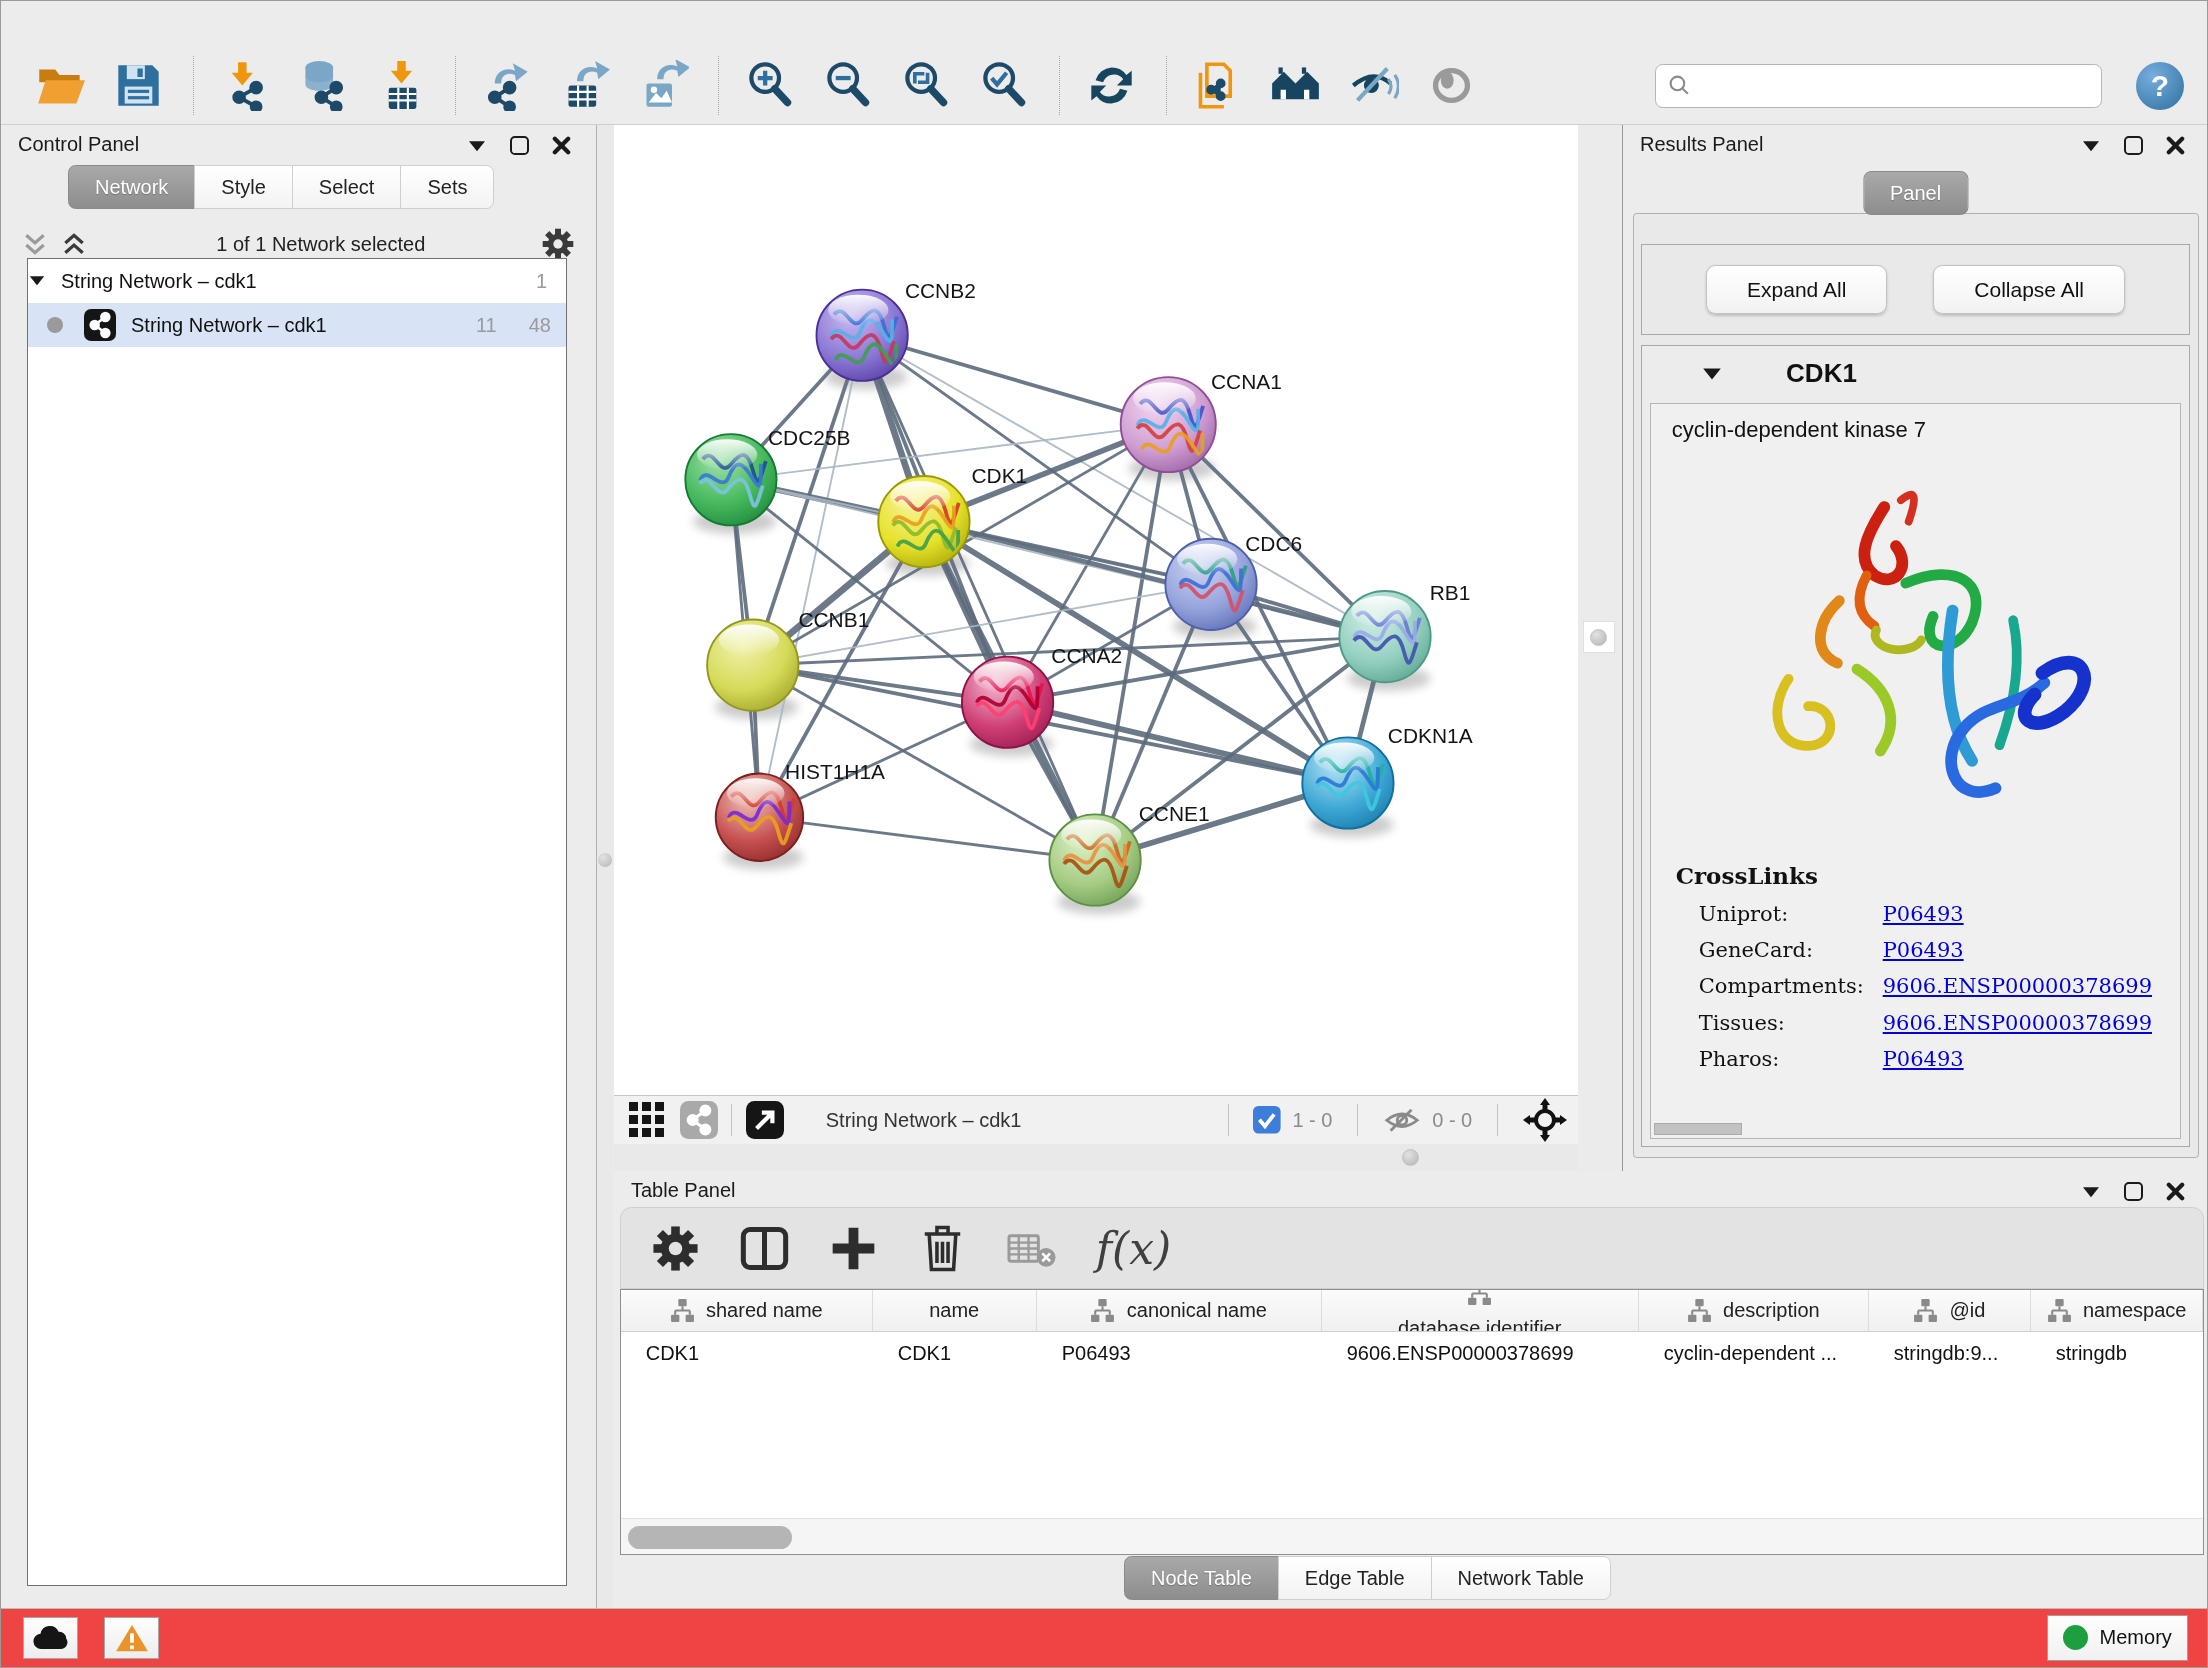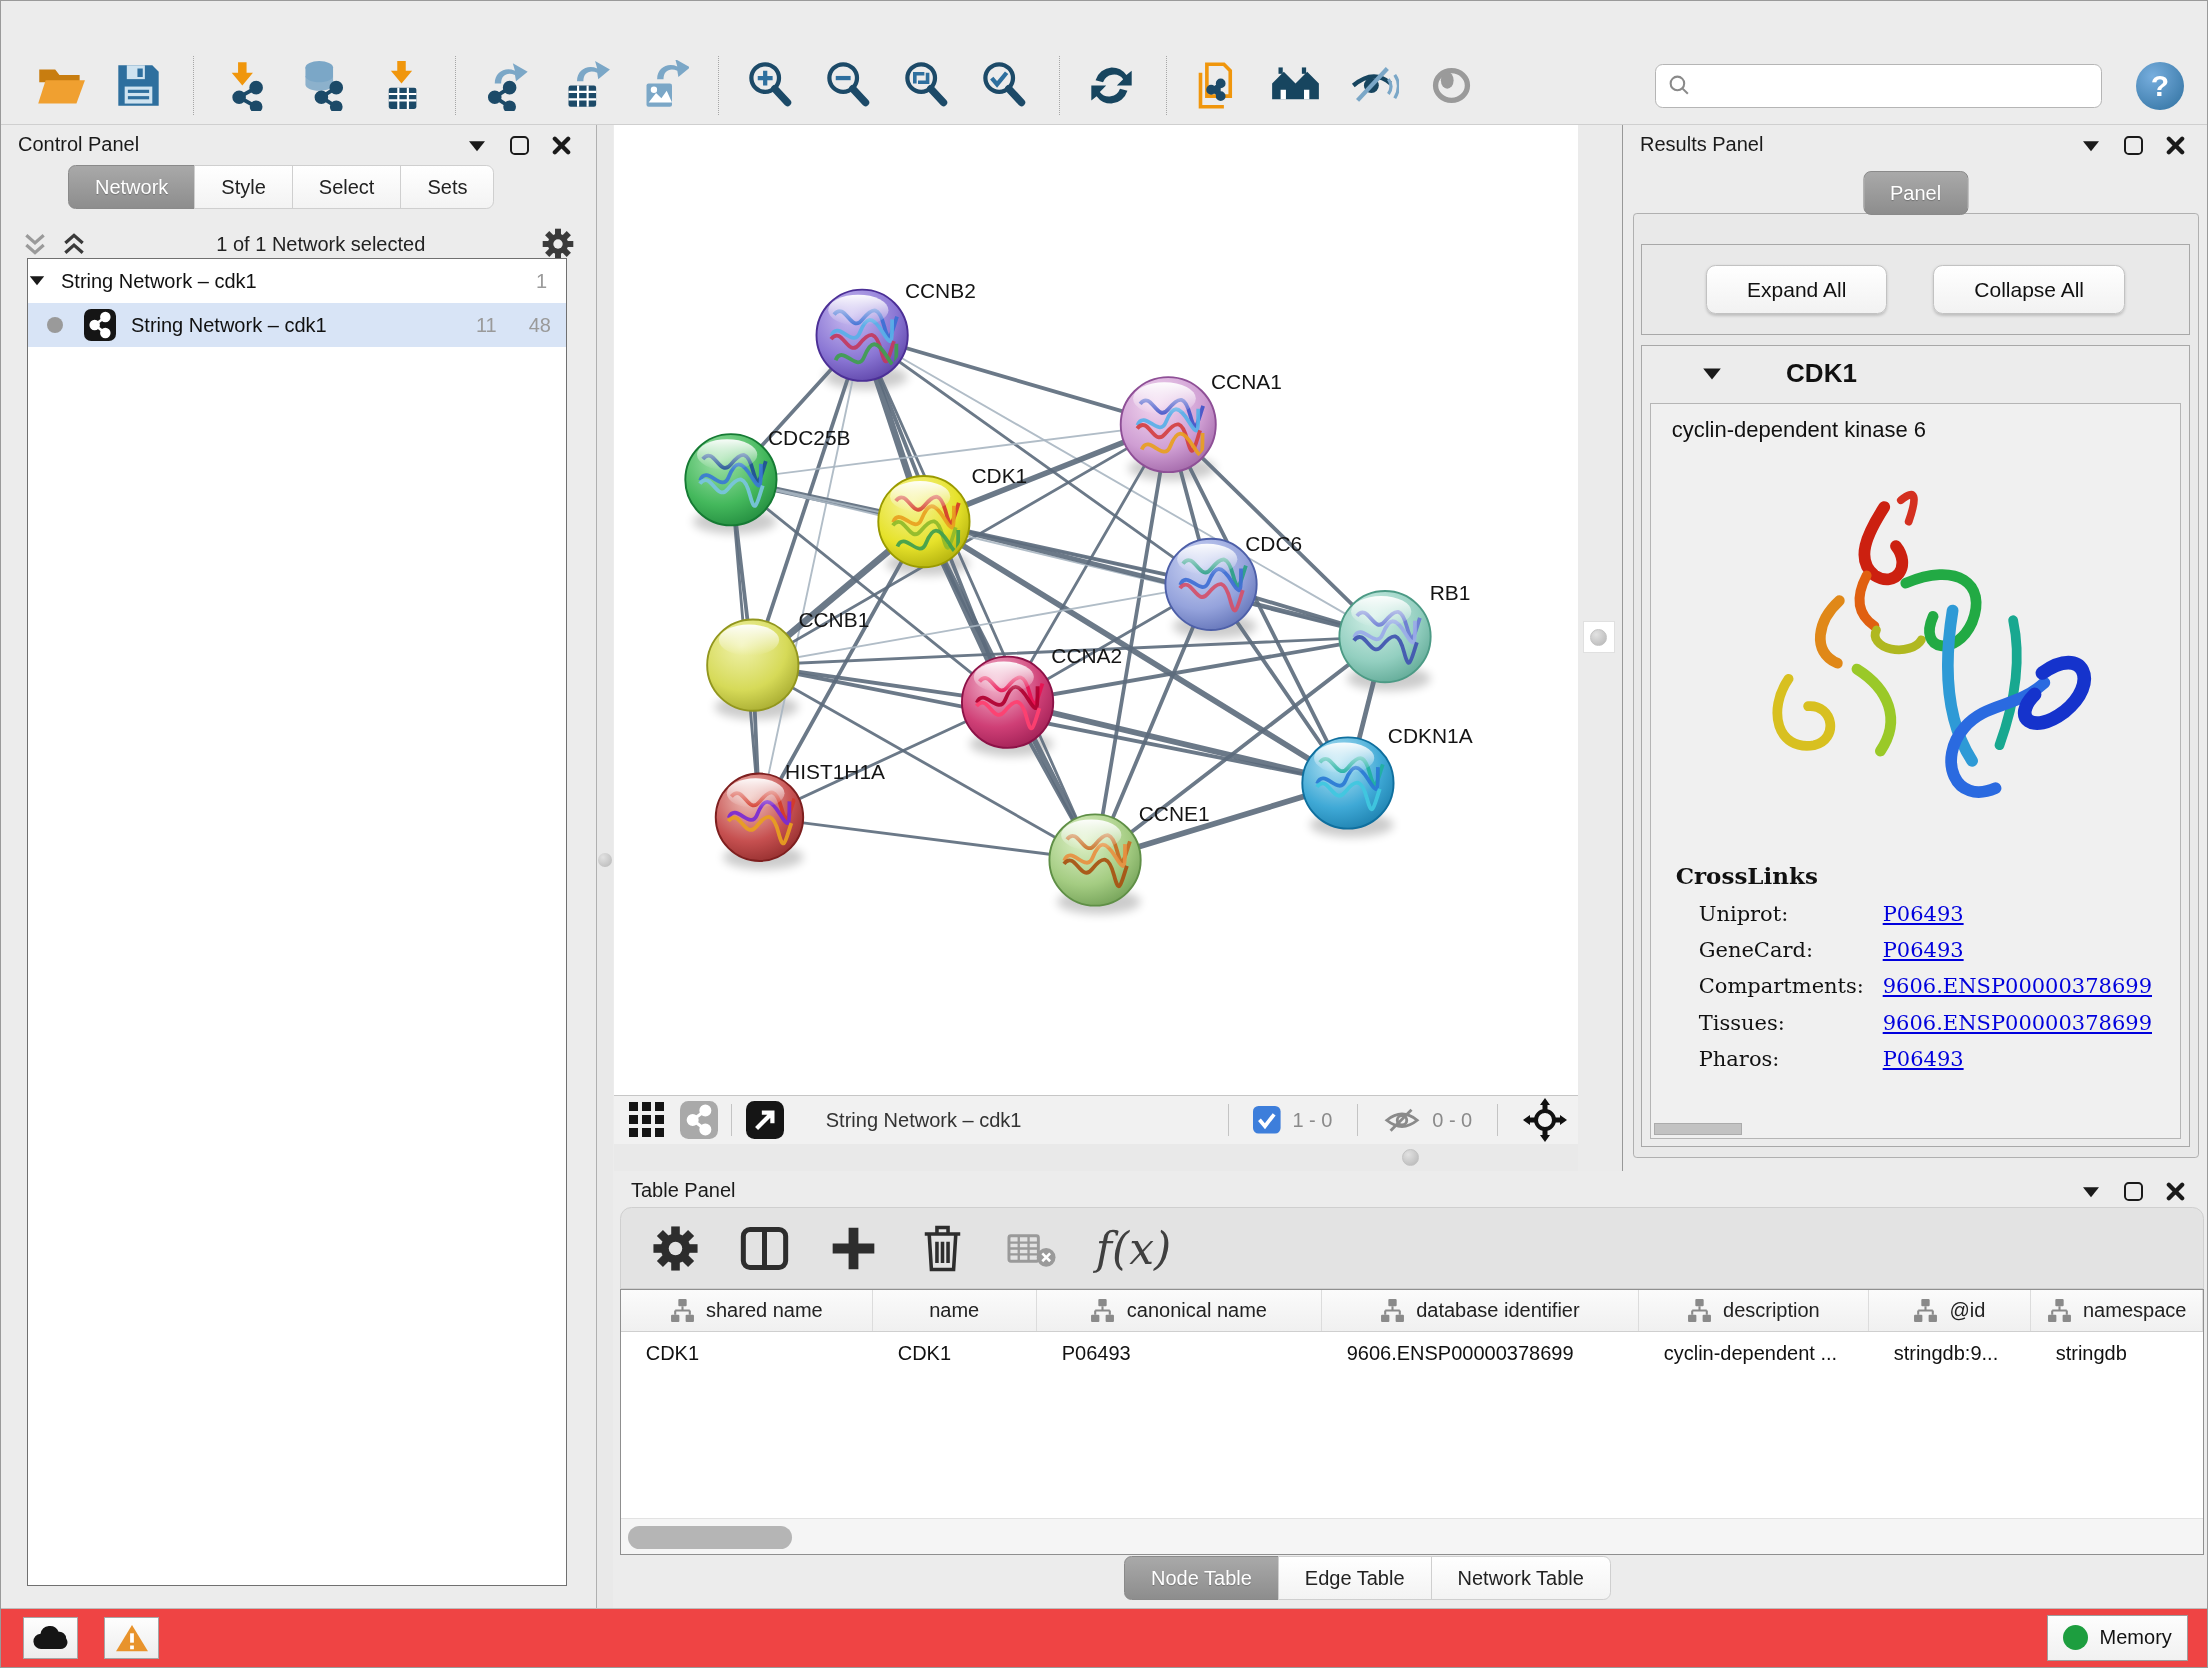--- a/index.html
+++ b/index.html
@@ -728,21 +728,21 @@
       <div class="rp-protein">
         <div class="rp-phead">
           <span class="wc">
               <svg width="22" height="16" viewBox="0 0 20 14">
                 <path d="M2 2h16l-8 10z" fill="#1a1a1a"></path>
               </svg>
             </span>
           <span class="rp-name">CDK1</span>
         </div>
         <div class="rp-inner">
-          <div class="rp-desc">cyclin-dependent kinase 6</div>
+          <div class="rp-desc">cyclin-dependent kinase 7</div>
           <svg class="structure" width="399" height="371" viewBox="0 0 400 380" fill="none" stroke-linecap="round">
             <path d="M185 35q22-18 8 22" stroke="#d43020" stroke-width="8"></path>
             <path d="M168 42C150 70 138 96 158 112 180 126 196 102 180 82" stroke="#cc2010" stroke-width="12"></path>
             <path d="M122 138C100 158 93 190 120 202" stroke="#e08818" stroke-width="11"></path>
             <path d="M150 112q-18 34 8 52" stroke="#e06010" stroke-width="10"></path>
             <path d="M70 218C48 250 58 292 96 286 122 280 116 244 90 246" stroke="#d8c020" stroke-width="10"></path>
             <path d="M160 168a24 15 0 1 0 46 10" stroke="#b0b820" stroke-width="9"></path>
             <path d="M140 208C172 228 186 260 164 292" stroke="#9ac928" stroke-width="11"></path>
             <path d="M190 120C242 98 274 120 258 160 242 196 202 190 218 154" stroke="#22aa44" stroke-width="11"></path>
             <path d="M238 148C228 210 232 262 258 302" stroke="#2e9ad6" stroke-width="12"></path>
@@ -858,21 +858,21 @@
             <span style="width: 25px; height: 25px; display: flex;">
               <svg viewBox="0 0 24 24">
                 <rect x="8" y="1" width="8" height="7" rx="1" fill="#8a8a8a"></rect>
                 <path d="M12 8v4M5 12h14M5 12v4M19 12v4" stroke="#8a8a8a" stroke-width="2" fill="none"></path>
                 <rect x="1" y="16" width="8" height="7" rx="1" fill="#8a8a8a"></rect>
                 <rect x="15" y="16" width="8" height="7" rx="1" fill="#8a8a8a"></rect>
               </svg>
             </span>
             <span>canonical name</span>
           </div>
-          <div class="th" style="width: 317px;">
+          <div class="th" style="width: 317px; flex-direction: column;">
             <span style="width: 25px; height: 25px; display: flex;">
               <svg viewBox="0 0 24 24">
                 <rect x="8" y="1" width="8" height="7" rx="1" fill="#8a8a8a"></rect>
                 <path d="M12 8v4M5 12h14M5 12v4M19 12v4" stroke="#8a8a8a" stroke-width="2" fill="none"></path>
                 <rect x="1" y="16" width="8" height="7" rx="1" fill="#8a8a8a"></rect>
                 <rect x="15" y="16" width="8" height="7" rx="1" fill="#8a8a8a"></rect>
               </svg>
             </span>
             <span>database identifier</span>
           </div>

